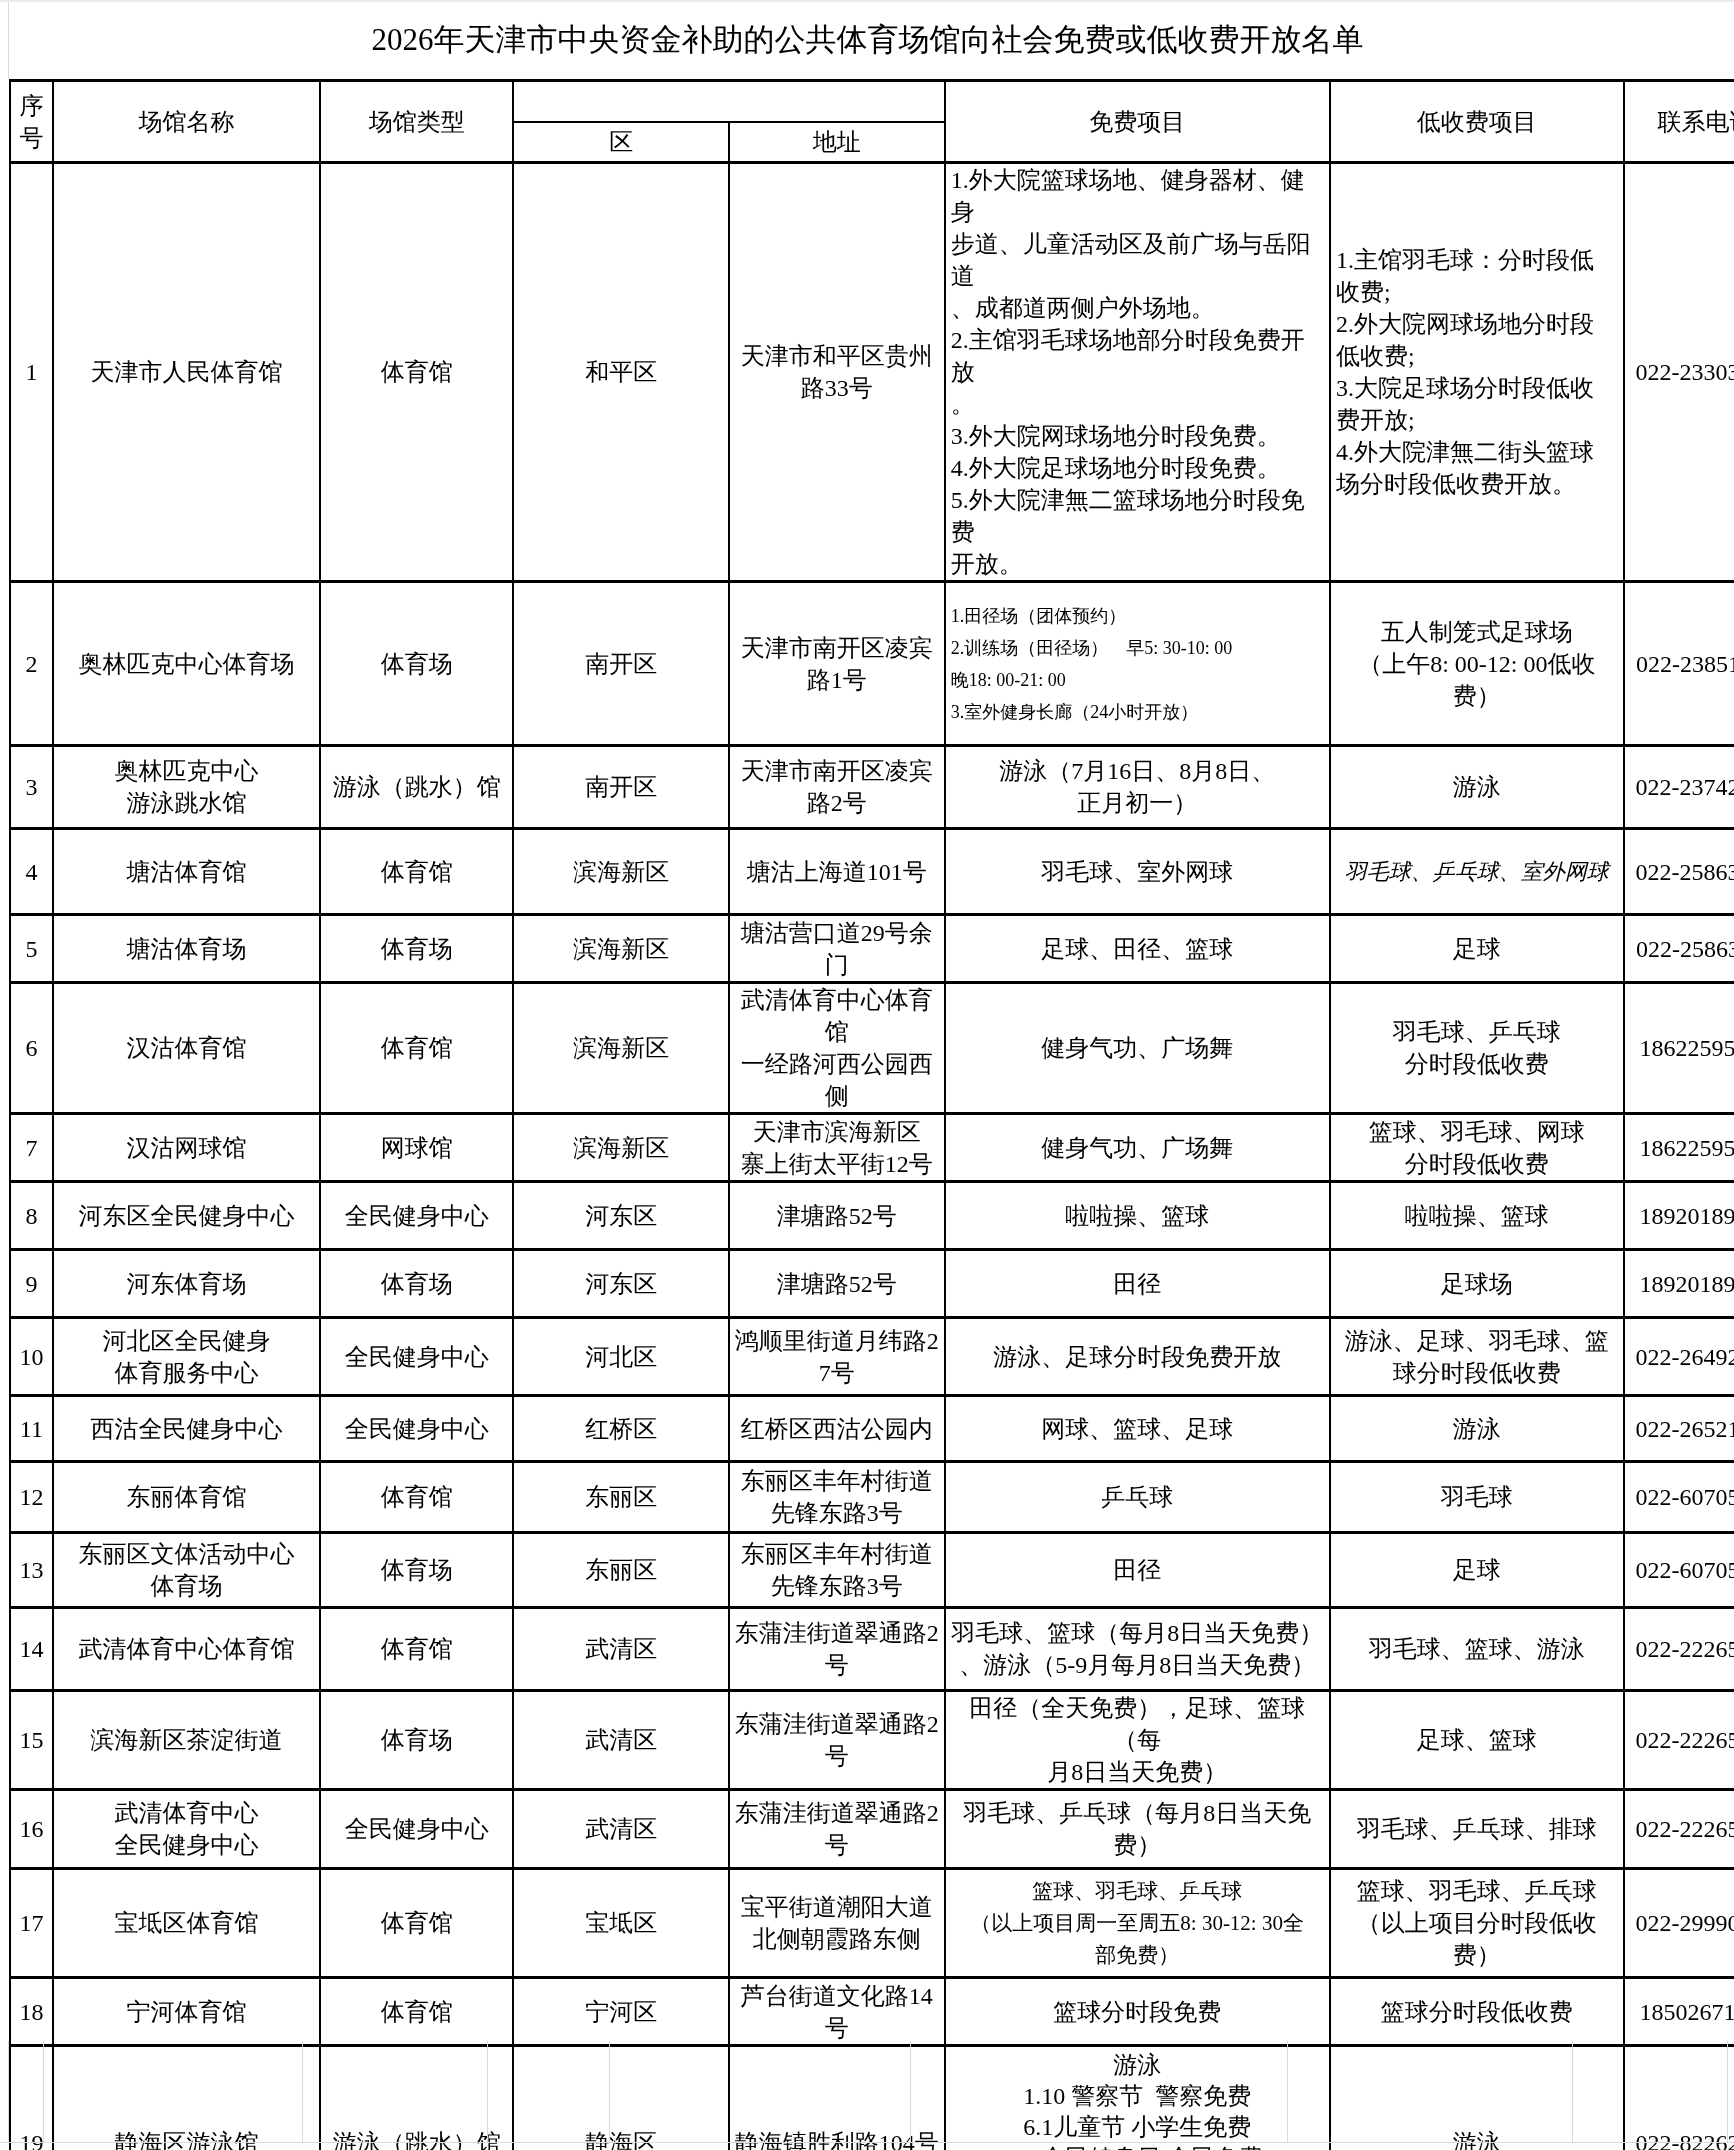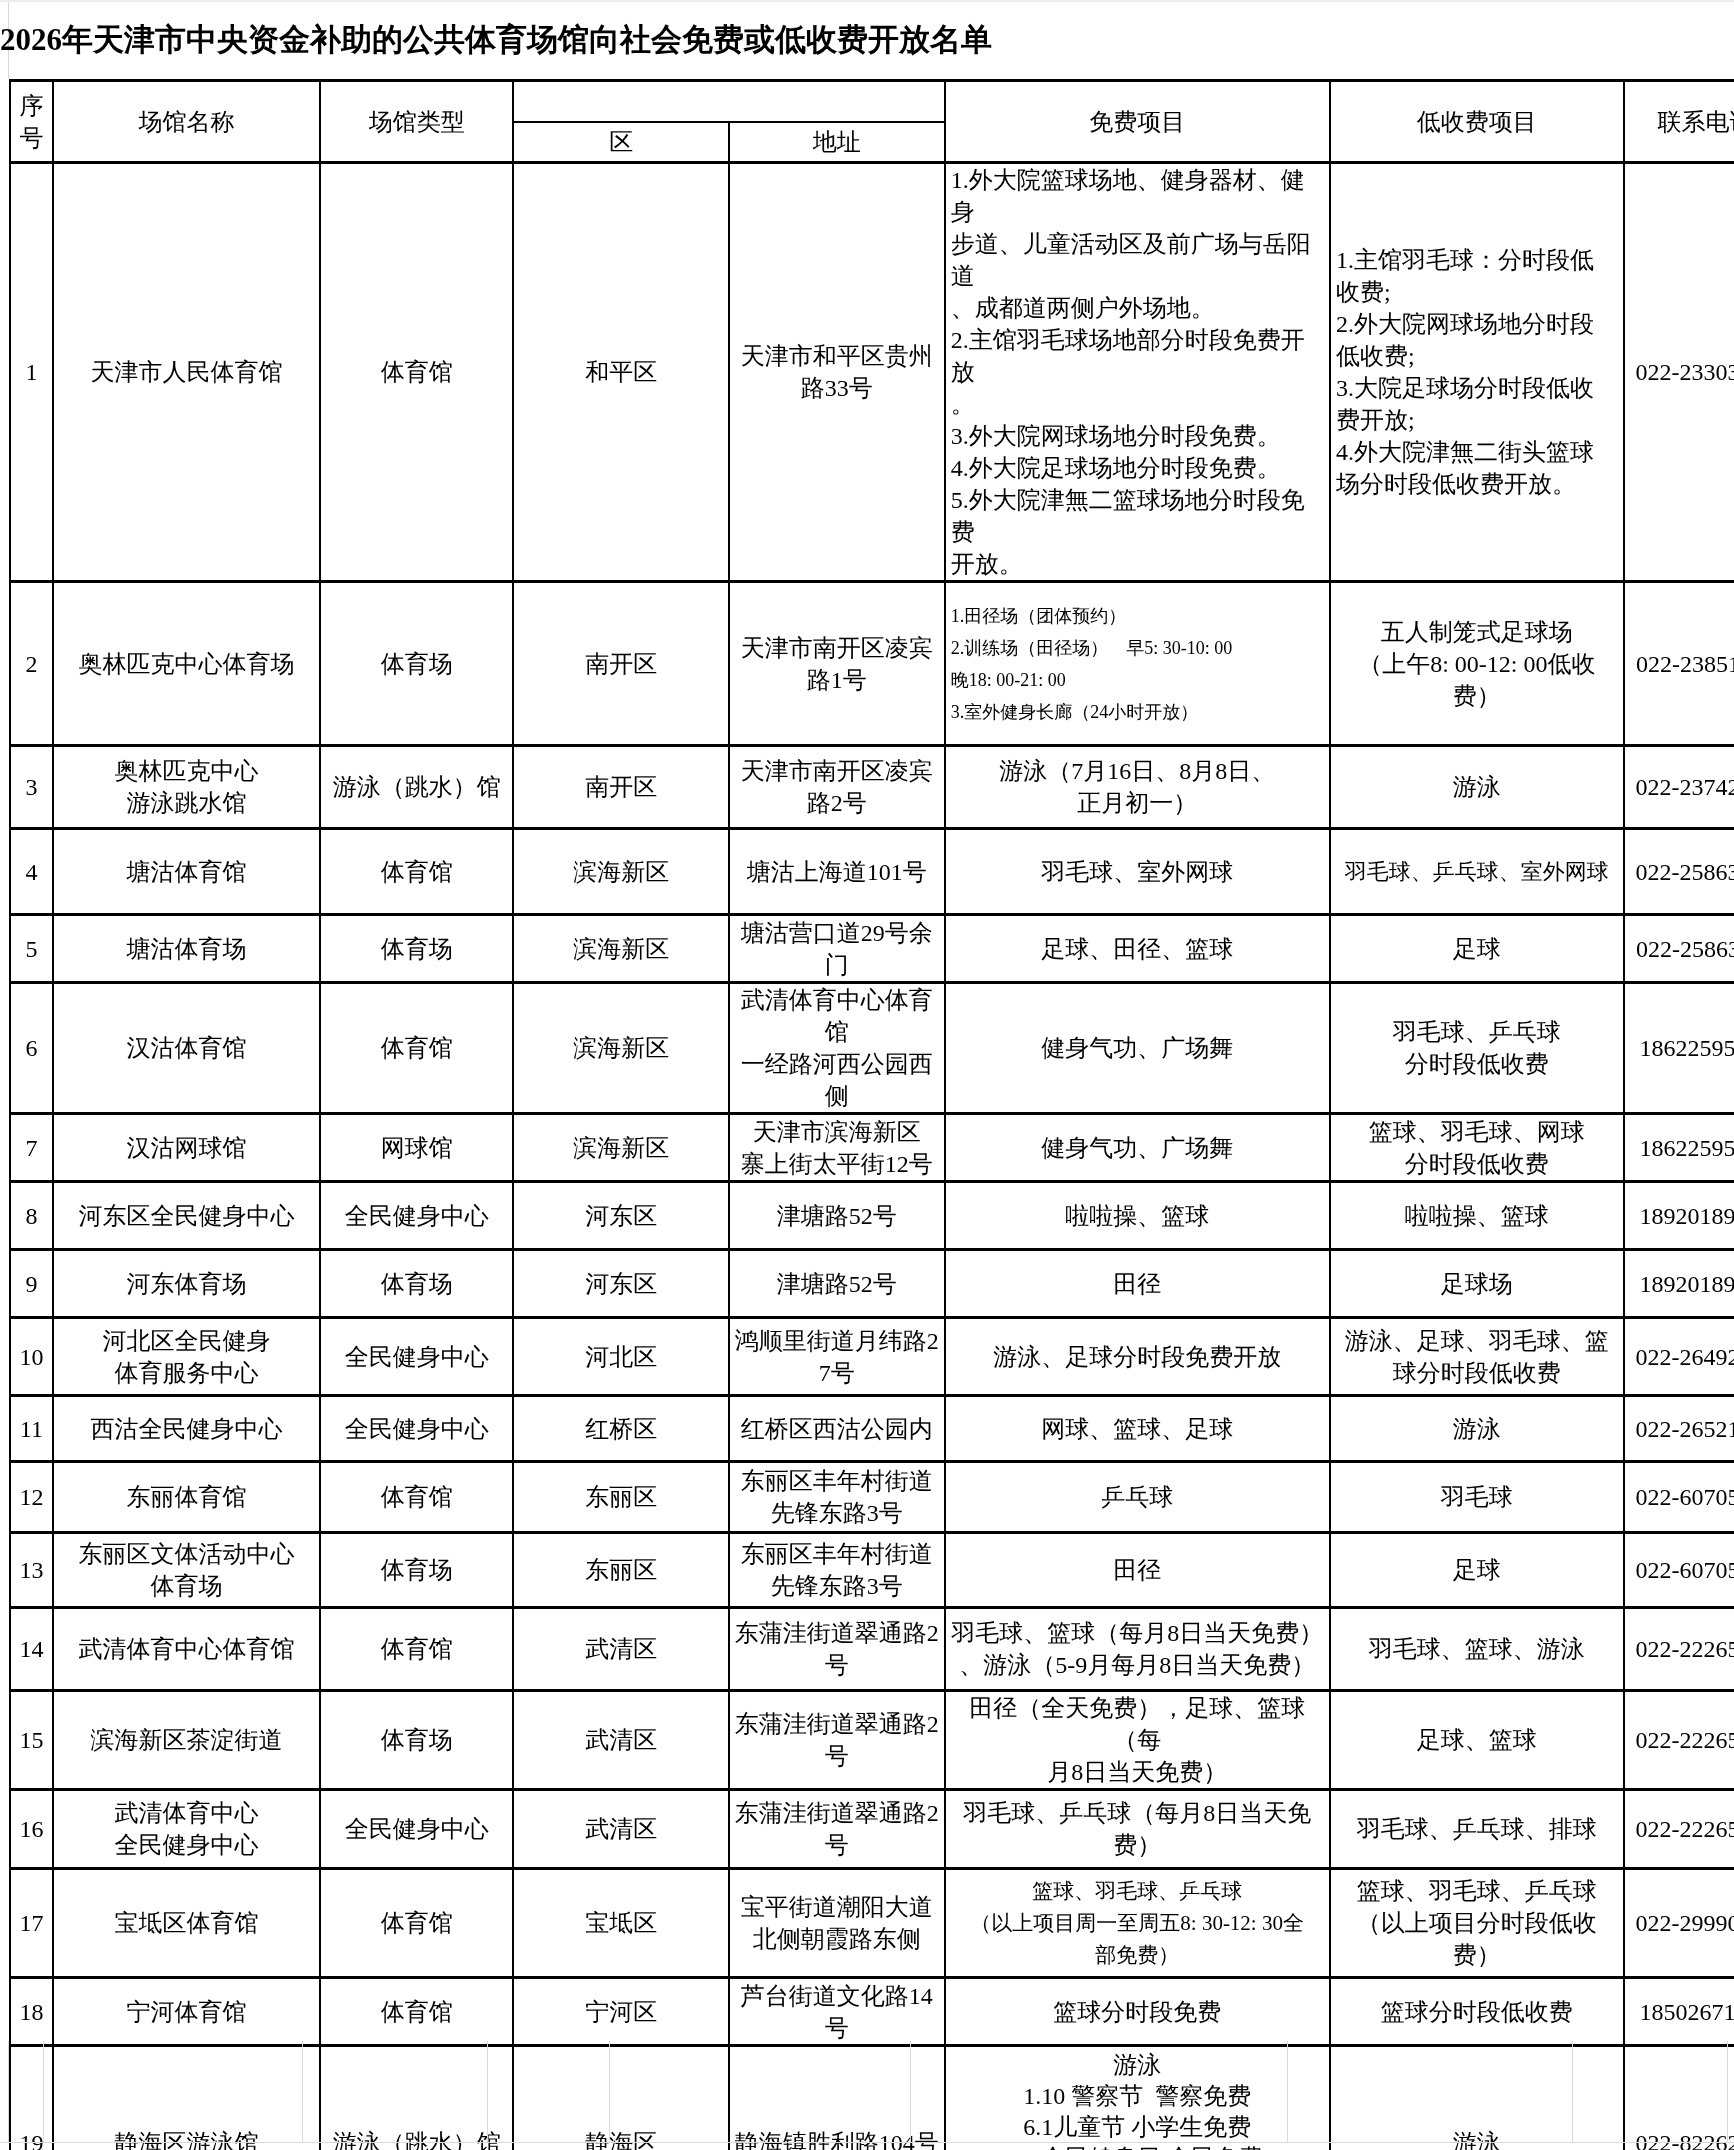--- a/index.html
+++ b/index.html
@@ -8,21 +8,21 @@
     font-family:"Liberation Serif","DejaVu Serif",serif;
     color:#000;
   }
   
   .top-strip{position:absolute;left:0;top:0;width:1735px;height:2.1px;background:#ececec;}
   .faint-v{position:absolute;width:1px;background:#d9d9d9;}
   .faint-h{position:absolute;height:1px;background:#d9d9d9;}
 
   .title{
     position:absolute;left:0;top:18.6px;width:1735px;
-    font-size:31px;font-weight:bold;line-height:42px;
+    text-align:center;font-size:31px;font-weight:normal;line-height:42px;
     white-space:nowrap;
   }
 
   table.main{
     position:absolute;left:8.8px;top:79px;width:1719px;
     border-collapse:collapse;table-layout:fixed;
   }
   th,td{
     border:2.1px solid #000;border-top-width:3.1px;border-bottom-width:3.1px;
     font-size:24px;font-weight:normal;line-height:32px;
@@ -53,21 +53,21 @@
   tbody tr:nth-child(16){height:79px;}
   tbody tr:nth-child(17){height:109px;}
   tbody tr:nth-child(18){height:68px;}
   tbody tr:nth-child(19){height:195px;}
 
   
   tbody tr:nth-child(1) .cell-free,
   tbody tr:nth-child(1) .cell-low,
   tbody tr:nth-child(2) .cell-free{text-align:left;padding:0 5.2px;}
   tbody tr:nth-child(2) .cell-free{font-size:18px;}
-  tbody tr:nth-child(4) .cell-low{font-size:22px;padding:0 1px;}
+  tbody tr:nth-child(4) .cell-low{font-size:22px;padding:0 1px;font-style:italic;}
   tbody tr:nth-child(17) .cell-free{font-size:21px;}
   tbody tr:nth-child(19) .cell-free{line-height:31px;}
 </style>
 </head>
 <body>
 
 <div class="top-strip"></div>
 <div class="faint-v" style="left:7.8px;top:2.1px;height:77px;"></div>
 
 <div class="title">2026年天津市中央资金补助的公共体育场馆向社会免费或低收费开放名单</div>

